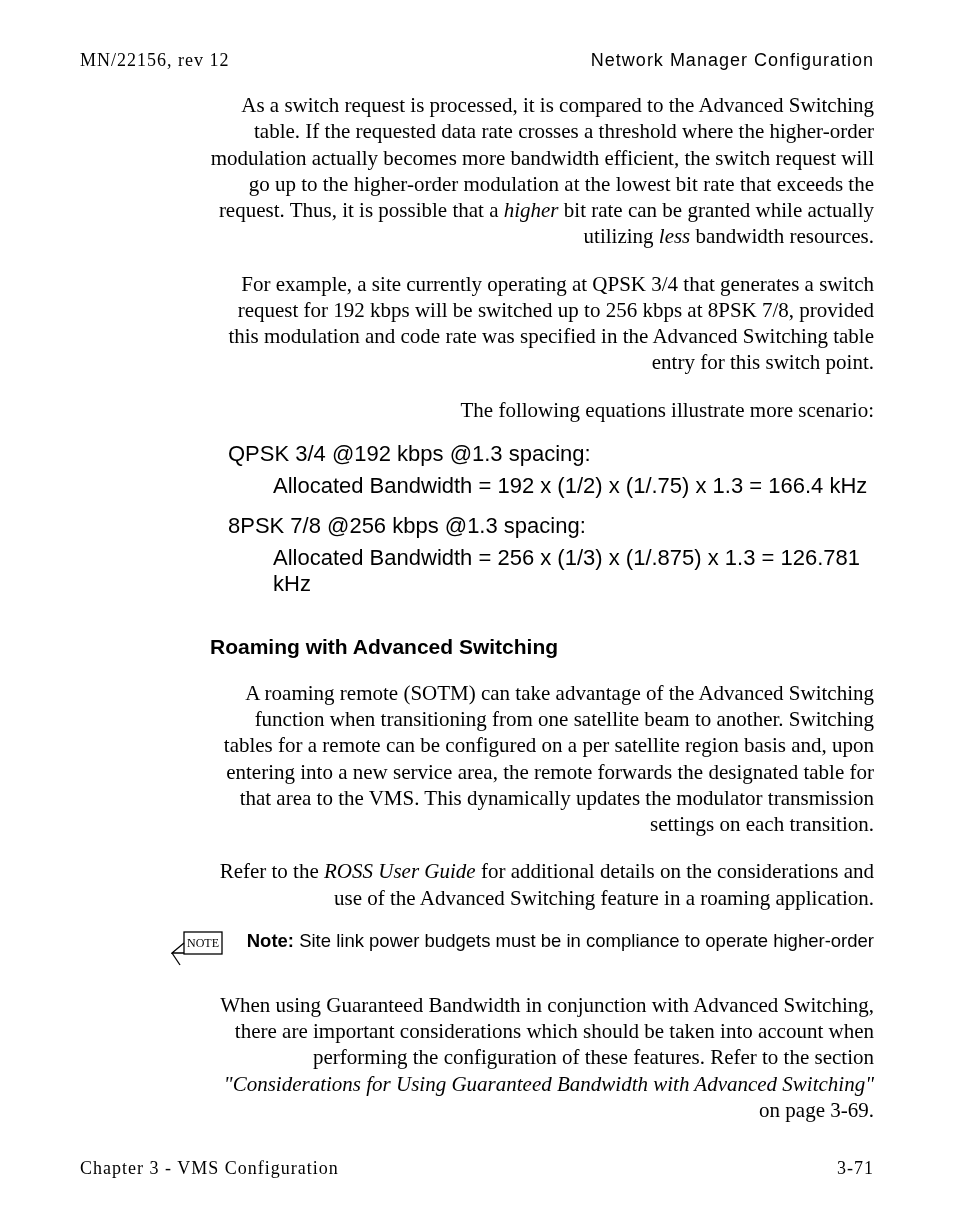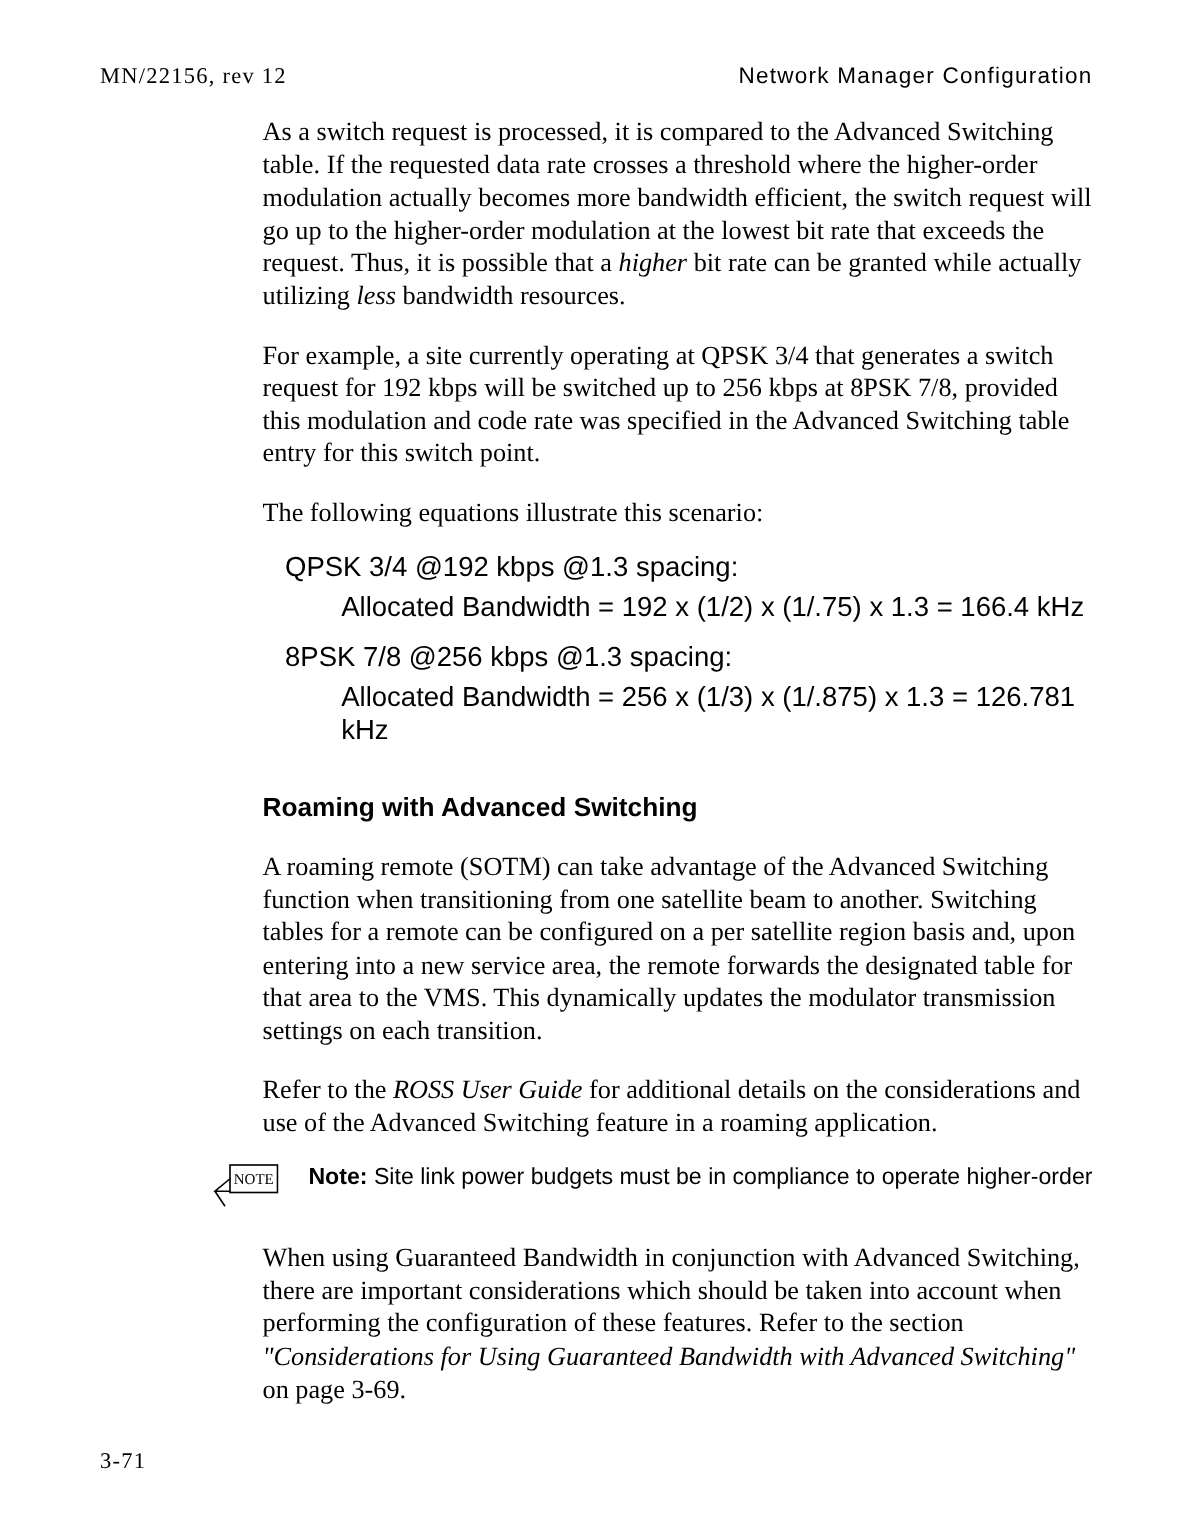--- a/index.html
+++ b/index.html
@@ -31,21 +31,21 @@
     .header-right {
       font-family: Liberation Sans, sans-serif;
     }
     .content {
       margin-left: 130px;
     }
     .para {
       font-size: 21px;
       line-height: 1.25;
       margin-bottom: 18px;
-      text-align: left;
+      text-align: right;
     }
     .italic {
       font-style: italic;
     }
     .calc-block {
       font-family: Arial, Helvetica, sans-serif;
       font-size: 22px;
       margin-left: 18px;
       margin-bottom: 4px;
     }
@@ -116,21 +116,21 @@
   </div>
 
   <div class="content">
 
     <p class="para">
       <span>As a switch request is processed, it is compared to the Advanced Switching table. If the requested data rate crosses a threshold where the higher-order modulation actually becomes more bandwidth efficient, the switch request will go up to the higher-order modulation at the lowest bit rate that exceeds the request. Thus, it is possible that a </span><span class="italic">higher</span><span> bit rate can be granted while actually utilizing </span><span class="italic">less</span><span> bandwidth resources.</span>
     </p>
 
     <p class="para">For example, a site currently operating at QPSK 3/4 that generates a switch request for 192 kbps will be switched up to 256 kbps at 8PSK 7/8, provided this modulation and code rate was specified in the Advanced Switching table entry for this switch point.</p>
 
-    <p class="para">The following equations illustrate this scenario:</p>
+    <p class="para">The following equations illustrate more scenario:</p>
 
     <div class="calc-block">
       <div class="calc-line">QPSK 3/4 @192 kbps @1.3 spacing:</div>
       <div class="calc-indent">Allocated Bandwidth = 192 x (1/2) x (1/.75) x 1.3 = 166.4 kHz</div>
       <div class="calc-line">8PSK 7/8 @256 kbps @1.3 spacing:</div>
       <div class="calc-indent">Allocated Bandwidth = 256 x (1/3) x (1/.875) x 1.3 = 126.781 kHz</div>
     </div>
 
     <div class="section-heading">Roaming with Advanced Switching</div>
 
@@ -154,16 +154,17 @@
       </div>
     </div>
 
     <p class="para">
       <span>When using Guaranteed Bandwidth in conjunction with Advanced Switching, there are important considerations which should be taken into account when performing the configuration of these features. Refer to the section </span><span class="italic">"Considerations for Using Guaranteed Bandwidth with Advanced Switching"</span><span> on page 3-69.</span>
     </p>
 
   </div>
 
   <div class="footer">
+    <div class="footer-left">Chapter 3 - VMS Configuration</div>
     <div class="footer-right">3-71</div>
   </div>
 
 </div>
 
 </body></html>

